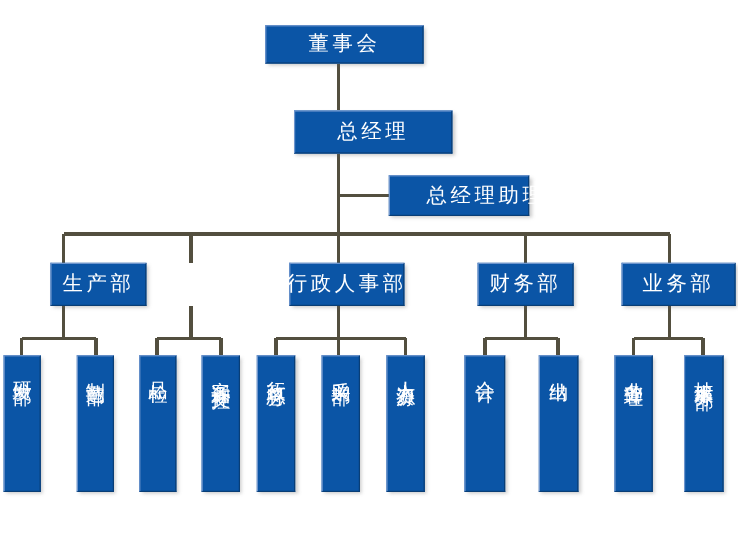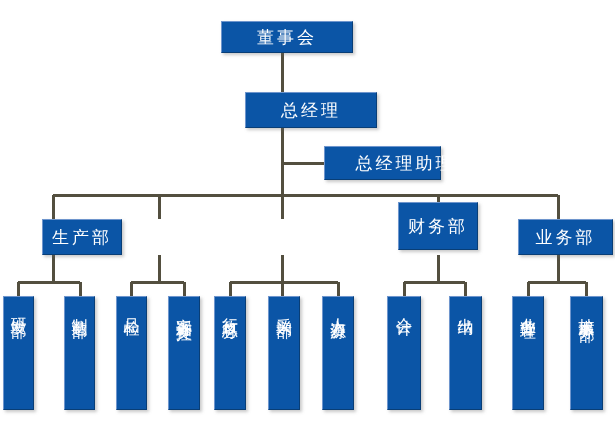--- a/index.html
+++ b/index.html
@@ -83,22 +83,23 @@
 
   <div class="node h" style="left:221px; top:21px; width:132px; height:32px;">董事会</div>
 
   <div class="node h" style="left:221px; top:92px; width:132px; height:36px;margin-left:24px;">总经理</div>
 
   <div class="node h" style="left:324px; top:146px; width:117px; height:34px;padding-left:46px;">总经理助理</div>
 
   <div class="node h" style="left:13px; top:219px; width:80px; height:36px;margin-left:29px;">生产部</div>
 
 
+  <div class="node h" style="left:241px; top:219px; width:96px; height:36px;">行政人事部</div>
 
-  <div class="node h" style="left:398px; top:202px; width:80px; height:48px;">财务部</div>
+  <div class="node h" style="left:398px; top:219px; width:80px; height:36px;">财务部</div>
 
   <div class="node h" style="left:518px; top:219px; width:95px; height:36px;">业务部</div>
 
   <div class="node v" style="left:3px; top:296px; width:31px; height:114px;">研发部</div>
 
   <div class="node v" style="left:64px; top:296px; width:31px; height:114px;">制造部</div>
 
   <div class="node v" style="left:116px; top:296px; width:31px; height:114px;">品检</div>
 
   <div class="node v" style="left:168px; top:296px; width:32px; height:114px;">客诉和文控</div>

